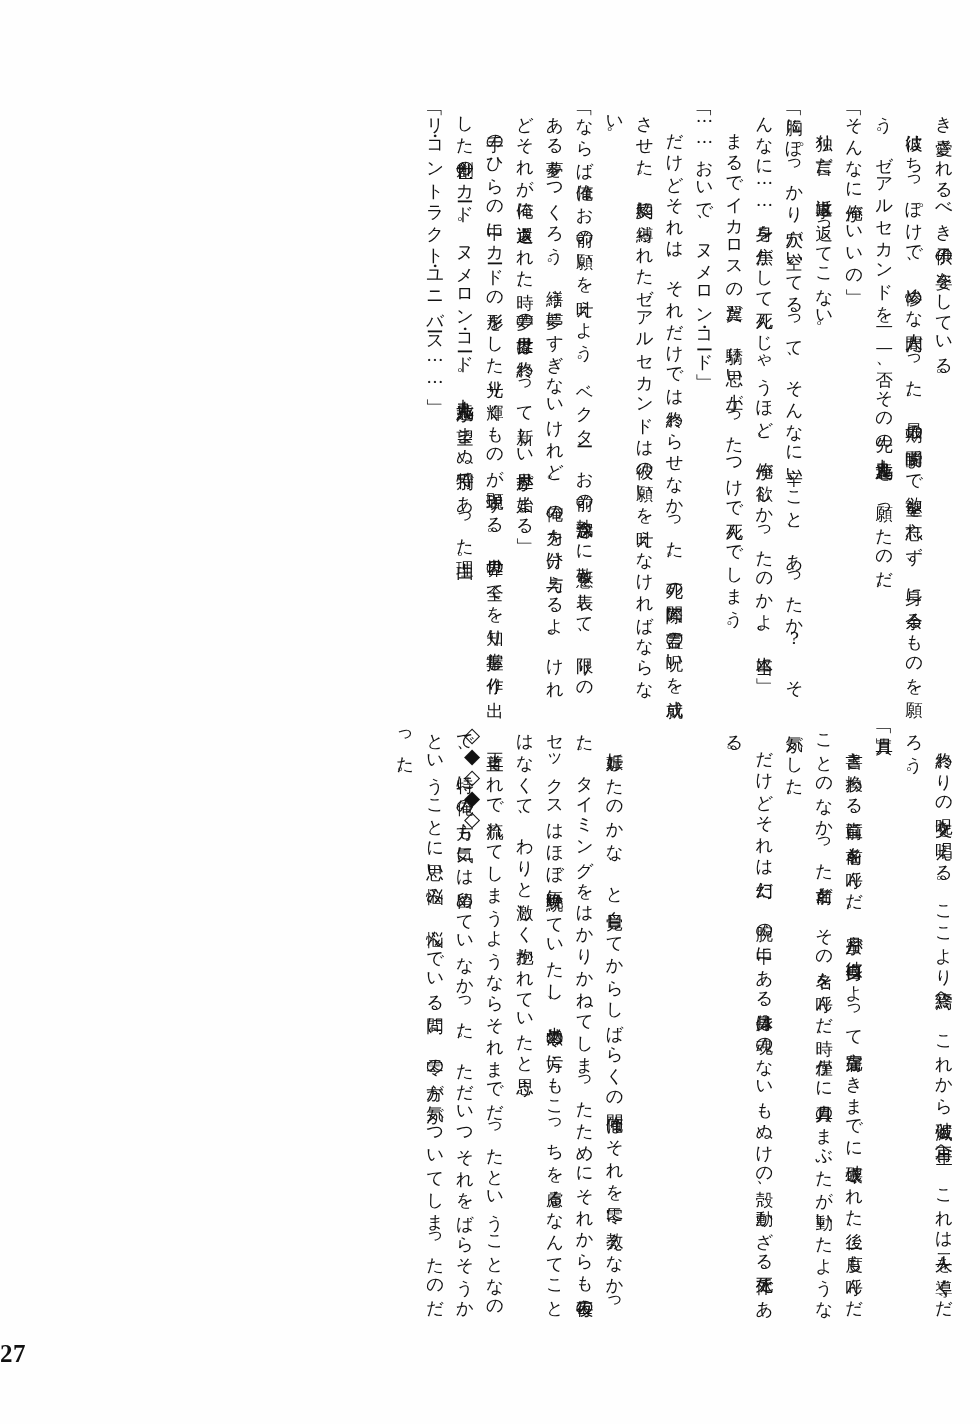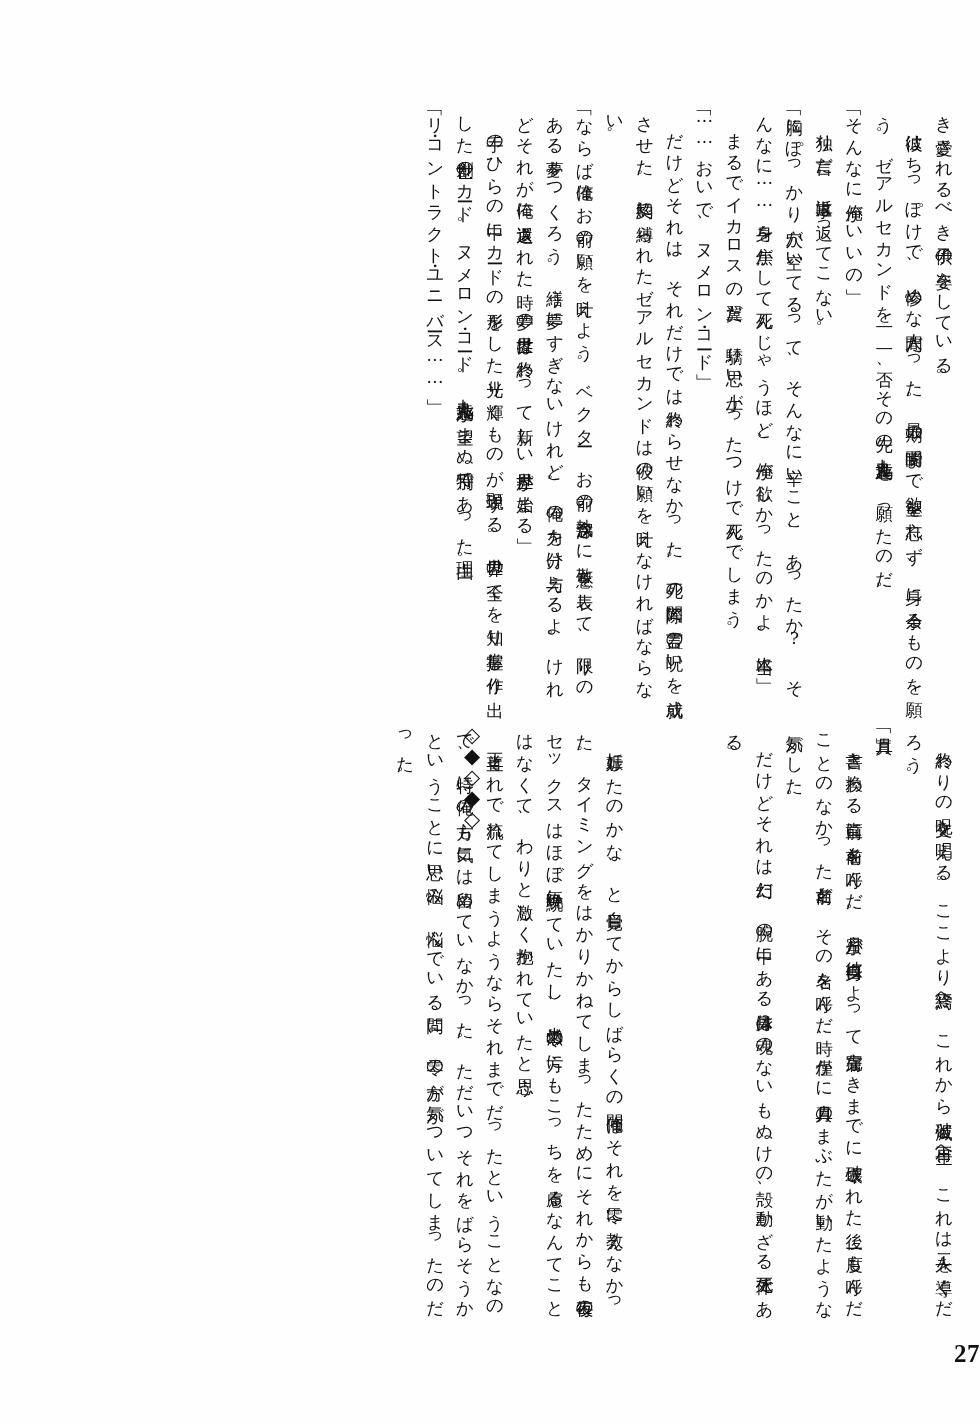--- a/index.html
+++ b/index.html
@@ -78,21 +78,21 @@
     display: block;
     height: 21px;
   }
 
   
   #page-number {
     position: absolute;
     left: 0;
     right: 0;
     top: 1340px;
-    text-align: right;
+    text-align: left;
     font-family: "Liberation Serif", "DejaVu Serif", serif;
     font-size: 25px;
     font-weight: 700;
     color: #111;
     letter-spacing: 0.5px;
   }
 </style>
 </head>
 <body>
 

